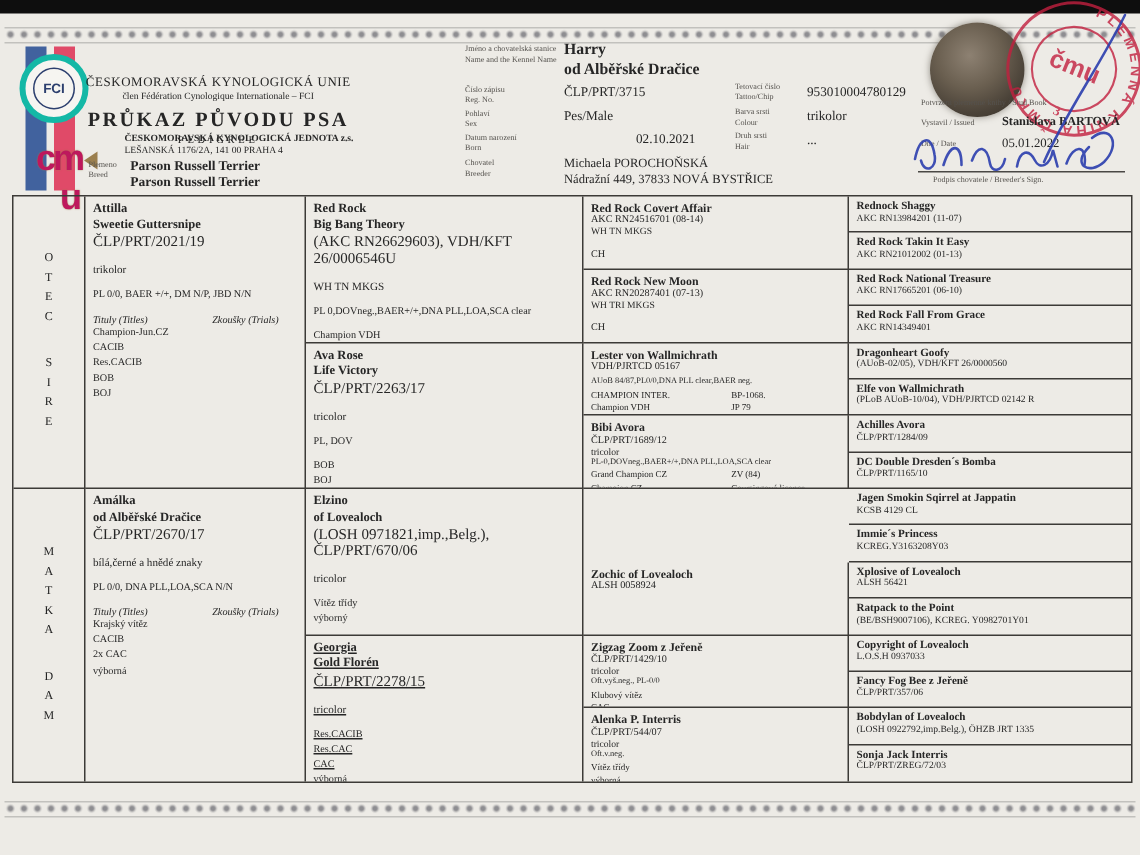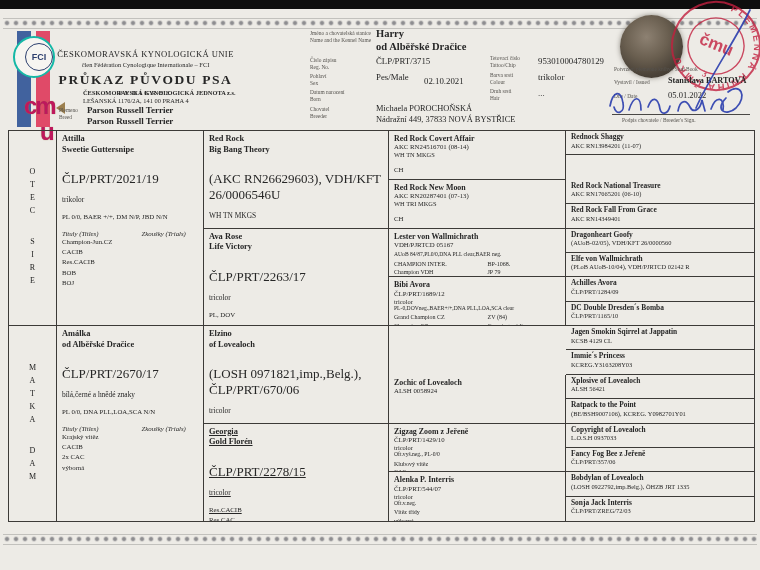--- a/index.html
+++ b/index.html
@@ -8,21 +8,21 @@
   .abs{position:absolute;}
   
   .topbar{left:0;top:0;width:760px;height:9px;background:#0e0e0e;}
   .chain{left:3px;right:3px;height:9px;border-top:1px solid #c2c1bd;border-bottom:1px solid #c2c1bd;
          background-image:radial-gradient(circle at 4px 4px,rgba(125,125,130,.85) 1.3px,rgba(125,125,130,.25) 2.4px,transparent 3.2px);
          background-size:9px 9px;}
   
   .logo{left:8px;top:31px;width:54px;height:96px;}
   .stripeB{position:absolute;left:9px;top:0;width:14px;height:96px;background:#41629e;}
   .stripeR{position:absolute;left:28px;top:0;width:14px;height:96px;background:#e04a68;}
-  .fcidisc{position:absolute;left:5px;top:5px;width:38px;height:38px;border-radius:50%;background:#f6f5f1;border:2px solid #14b8a6;display:flex;align-items:center;justify-content:flex-end;}
+  .fcidisc{position:absolute;left:5px;top:5px;width:38px;height:38px;border-radius:50%;background:#f6f5f1;border:4px solid #14b8a6;display:flex;align-items:center;justify-content:center;}
   .fcidisc .inner{width:26px;height:26px;border:1px solid #2c3f6e;border-radius:50%;display:flex;align-items:center;justify-content:center;font-size:9px;font-weight:bold;color:#2c3f6e;font-family:"Liberation Sans",sans-serif;}
   .cmkutxt{position:absolute;left:16px;bottom:2px;width:44px;height:32px;color:#be185d;font-family:"Liberation Sans",sans-serif;font-weight:bold;font-size:24px;line-height:26px;letter-spacing:-2px;text-shadow:0 0 1px #9b7f4e;}
   .cmkutxt .arrow{display:inline-block;width:0;height:0;border-top:6px solid transparent;border-bottom:6px solid transparent;border-right:9px solid #9b7f4e;margin-left:1px;}
   
   .hdr{left:48px;top:50px;width:195px;text-align:center;line-height:1.15;}
   .hdr .l1{font-size:8.6px;letter-spacing:.4px;}
   .hdr .l2{font-size:6.4px;margin-top:1px;}
   .hdr .l3{font-size:13.5px;font-weight:bold;letter-spacing:1.6px;margin-top:4px;}
   .hdr .l4{font-size:7px;letter-spacing:2.5px;margin-top:1px;}
   .issuer{left:83px;top:89px;width:220px;line-height:1.2;}
@@ -46,21 +46,21 @@
   .grid{left:8px;top:130px;width:745px;height:390px;display:grid;
         grid-template-columns:48px 147px 185px 177px 1fr;
         grid-template-rows:repeat(16,1fr);
         border:1px solid #3c3a37;}
   .cell{border-right:1px solid #3c3a37;border-bottom:1px solid #3c3a37;padding:3px 4px 2px 5px;overflow:hidden;}
   .noR{border-right:none;}
   .noB{border-bottom:none;}
   .gut{display:flex;flex-direction:column;align-items:center;justify-content:center;gap:18px;padding:0;}
   .vt{writing-mode:vertical-rl;text-orientation:upright;font-size:8px;letter-spacing:4px;color:#222;}
   .nm{font-weight:bold;font-size:8.4px;line-height:1.25;white-space:pre-line;}
-  .rg{font-size:13px;margin-top:16px;}
+  .rg{font-size:10px;margin-top:1px;}
   .cl{font-size:7.4px;margin-top:8px;}
   .hl{font-size:6.8px;margin-top:9px;}
   .lblrow{display:flex;font-style:italic;font-size:6.8px;margin-top:10px;}
   .lblrow span:first-child{flex:0 0 58%;}
   .tl{font-size:6.8px;line-height:1.5;white-space:pre-line;}
   .mt{margin-top:8px;}
   .g3 .nm{font-size:7.9px;line-height:1.2;}
   .g3 .rg{font-size:6.8px;margin-top:0;}
   .g3 .cl{font-size:6.4px;margin-top:1px;}
   .g3 .hl{font-size:5.6px;margin-top:3px;line-height:1.2;}
@@ -126,21 +126,21 @@
   </div>
   <div class="abs tinylbl" style="left:310px;top:106px;">
     <div>Chovatel</div>
       <div>Breeder</div>
   </div>
 
   <div class="abs dogname">Harry
 od Alběřské Dračice</div>
   <div class="abs val" style="left:376px;top:56px;">ČLP/PRT/3715</div>
   <div class="abs val" style="left:376px;top:72px;">Pes/Male</div>
-  <div class="abs val" style="left:376px;top:76px;padding-left:48px;">02.10.2021</div>
+  <div class="abs val" style="left:376px;top:87px;padding-left:48px;">02.10.2021</div>
   <div class="abs breederval">Michaela POROCHOŇSKÁ
 Nádražní 449, 37833 NOVÁ BYSTŘICE</div>
 
   <div class="abs tinylbl" style="left:490px;top:55px;">
     <div>Tetovací číslo</div>
       <div>Tattoo/Chip</div>
   </div>
   <div class="abs tinylbl" style="left:490px;top:72px;">
     <div>Barva srsti</div>
       <div>Colour</div>
@@ -333,20 +333,24 @@
       <div class="ttrow">
         <div class="tl">Vítěz třídy
 výborná</div>
       </div>
     </div>
 
     <div class="cell g4 noR" style="grid-area:1/5/2/6;">
         <div class="nm">Rednock Shaggy</div>
         <div class="rg">AKC RN13984201 (11-07)</div>
       </div>
+    <div class="cell g4 noR" style="grid-area:2/5/3/6;">
+        <div class="nm">Red Rock Takin It Easy</div>
+        <div class="rg">AKC RN21012002 (01-13)</div>
+      </div>
     <div class="cell g4 noR" style="grid-area:3/5/4/6;">
         <div class="nm">Red Rock National Treasure</div>
         <div class="rg">AKC RN17665201 (06-10)</div>
       </div>
     <div class="cell g4 noR" style="grid-area:4/5/5/6;">
         <div class="nm">Red Rock Fall From Grace</div>
         <div class="rg">AKC RN14349401</div>
       </div>
     <div class="cell g4 noR" style="grid-area:5/5/6/6;">
         <div class="nm">Dragonheart Goofy</div>

